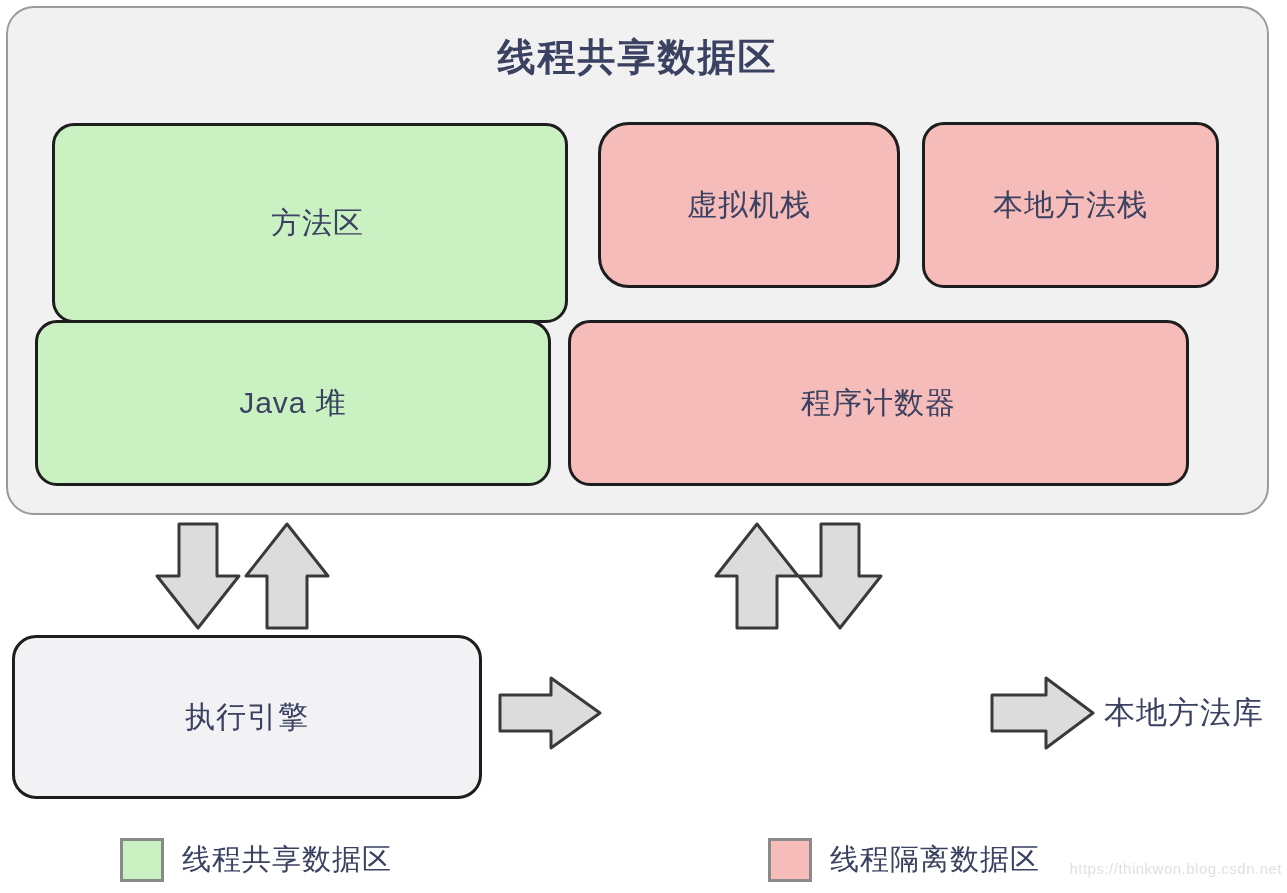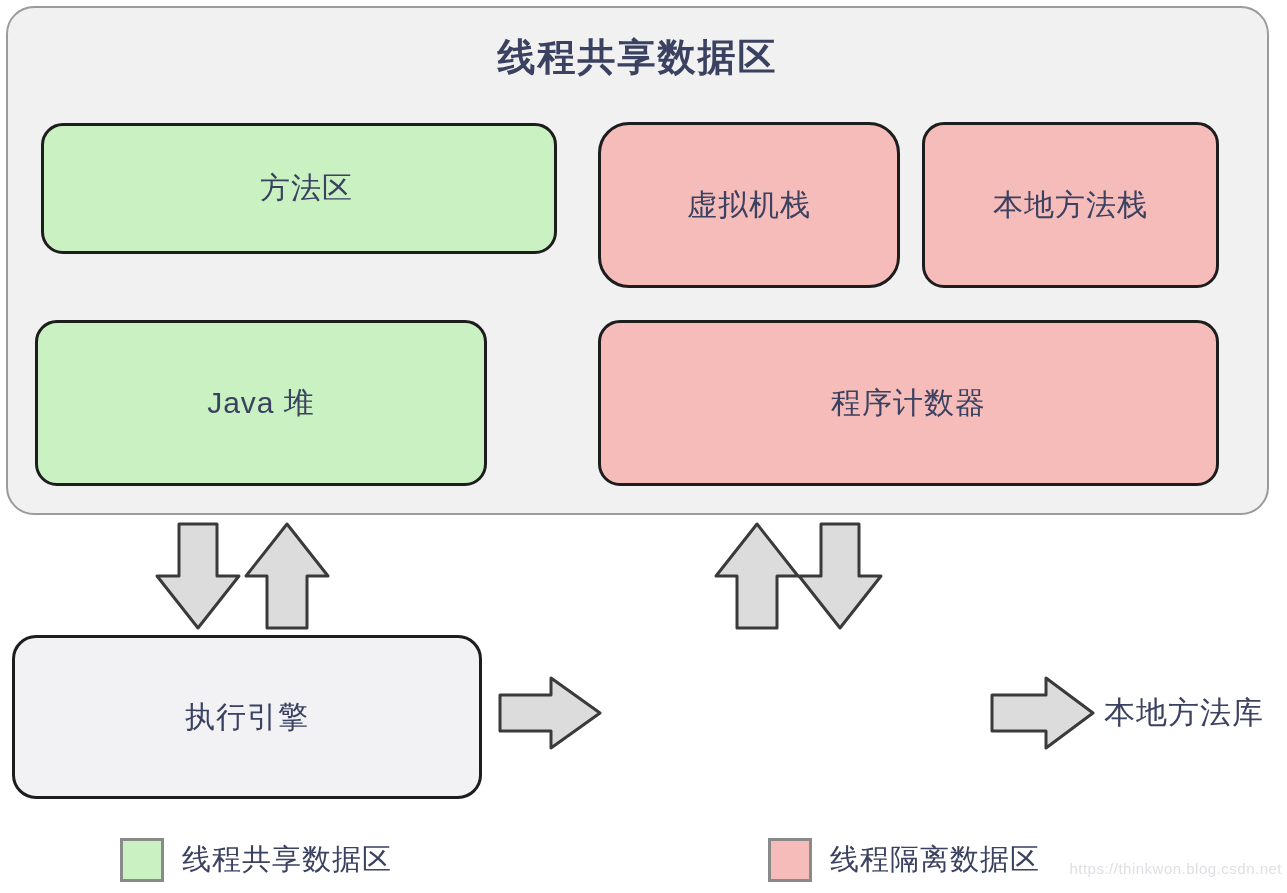--- a/index.html
+++ b/index.html
@@ -35,25 +35,25 @@
     letter-spacing:2px;color:var(--text-color);
   }
   .node{
     position:absolute;display:flex;align-items:center;justify-content:center;
     border:3px solid var(--box-border);border-radius:22px;
     font-size:30px;font-weight:500;letter-spacing:1px;color:var(--text-color);
   }
   .node.green{background:var(--shared-green);}
   .node.pink{background:var(--isolated-pink);}
   .node.panel{background:var(--panel-fill);border-radius:24px;}
-  .method-area{left:41px;top:123px;width:516px;height:131px;padding-left:15px;}
+  .method-area{left:52px;top:123px;width:516px;height:200px;padding-left:15px;}
   .vm-stack{left:598px;top:122px;width:302px;height:166px;border-radius:31px;}
   .native-method-stack{left:922px;top:122px;width:297px;height:166px;}
-  .java-heap{left:35px;top:320px;width:452px;height:166px;}
-  .program-counter{left:598px;top:320px;width:621px;height:166px;}
+  .java-heap{left:35px;top:320px;width:516px;height:166px;}
+  .program-counter{left:568px;top:320px;width:621px;height:166px;}
   .execution-engine{left:12px;top:635px;width:470px;height:164px;}
   .native-interface{left:625px;top:635px;width:348px;height:156px;}
   .native-library-label{
     position:absolute;left:1104px;top:635px;width:183px;height:156px;
     display:flex;align-items:center;justify-content:flex-start;
     font-size:31px;font-weight:500;letter-spacing:1px;color:var(--text-color);
     white-space:nowrap;
   }
   .arrow-layer{position:absolute;left:0;top:0;width:1287px;height:893px;pointer-events:none;}
   .arrow-layer polygon{fill:var(--arrow-fill);stroke:var(--arrow-stroke);stroke-width:3;stroke-linejoin:round;}

